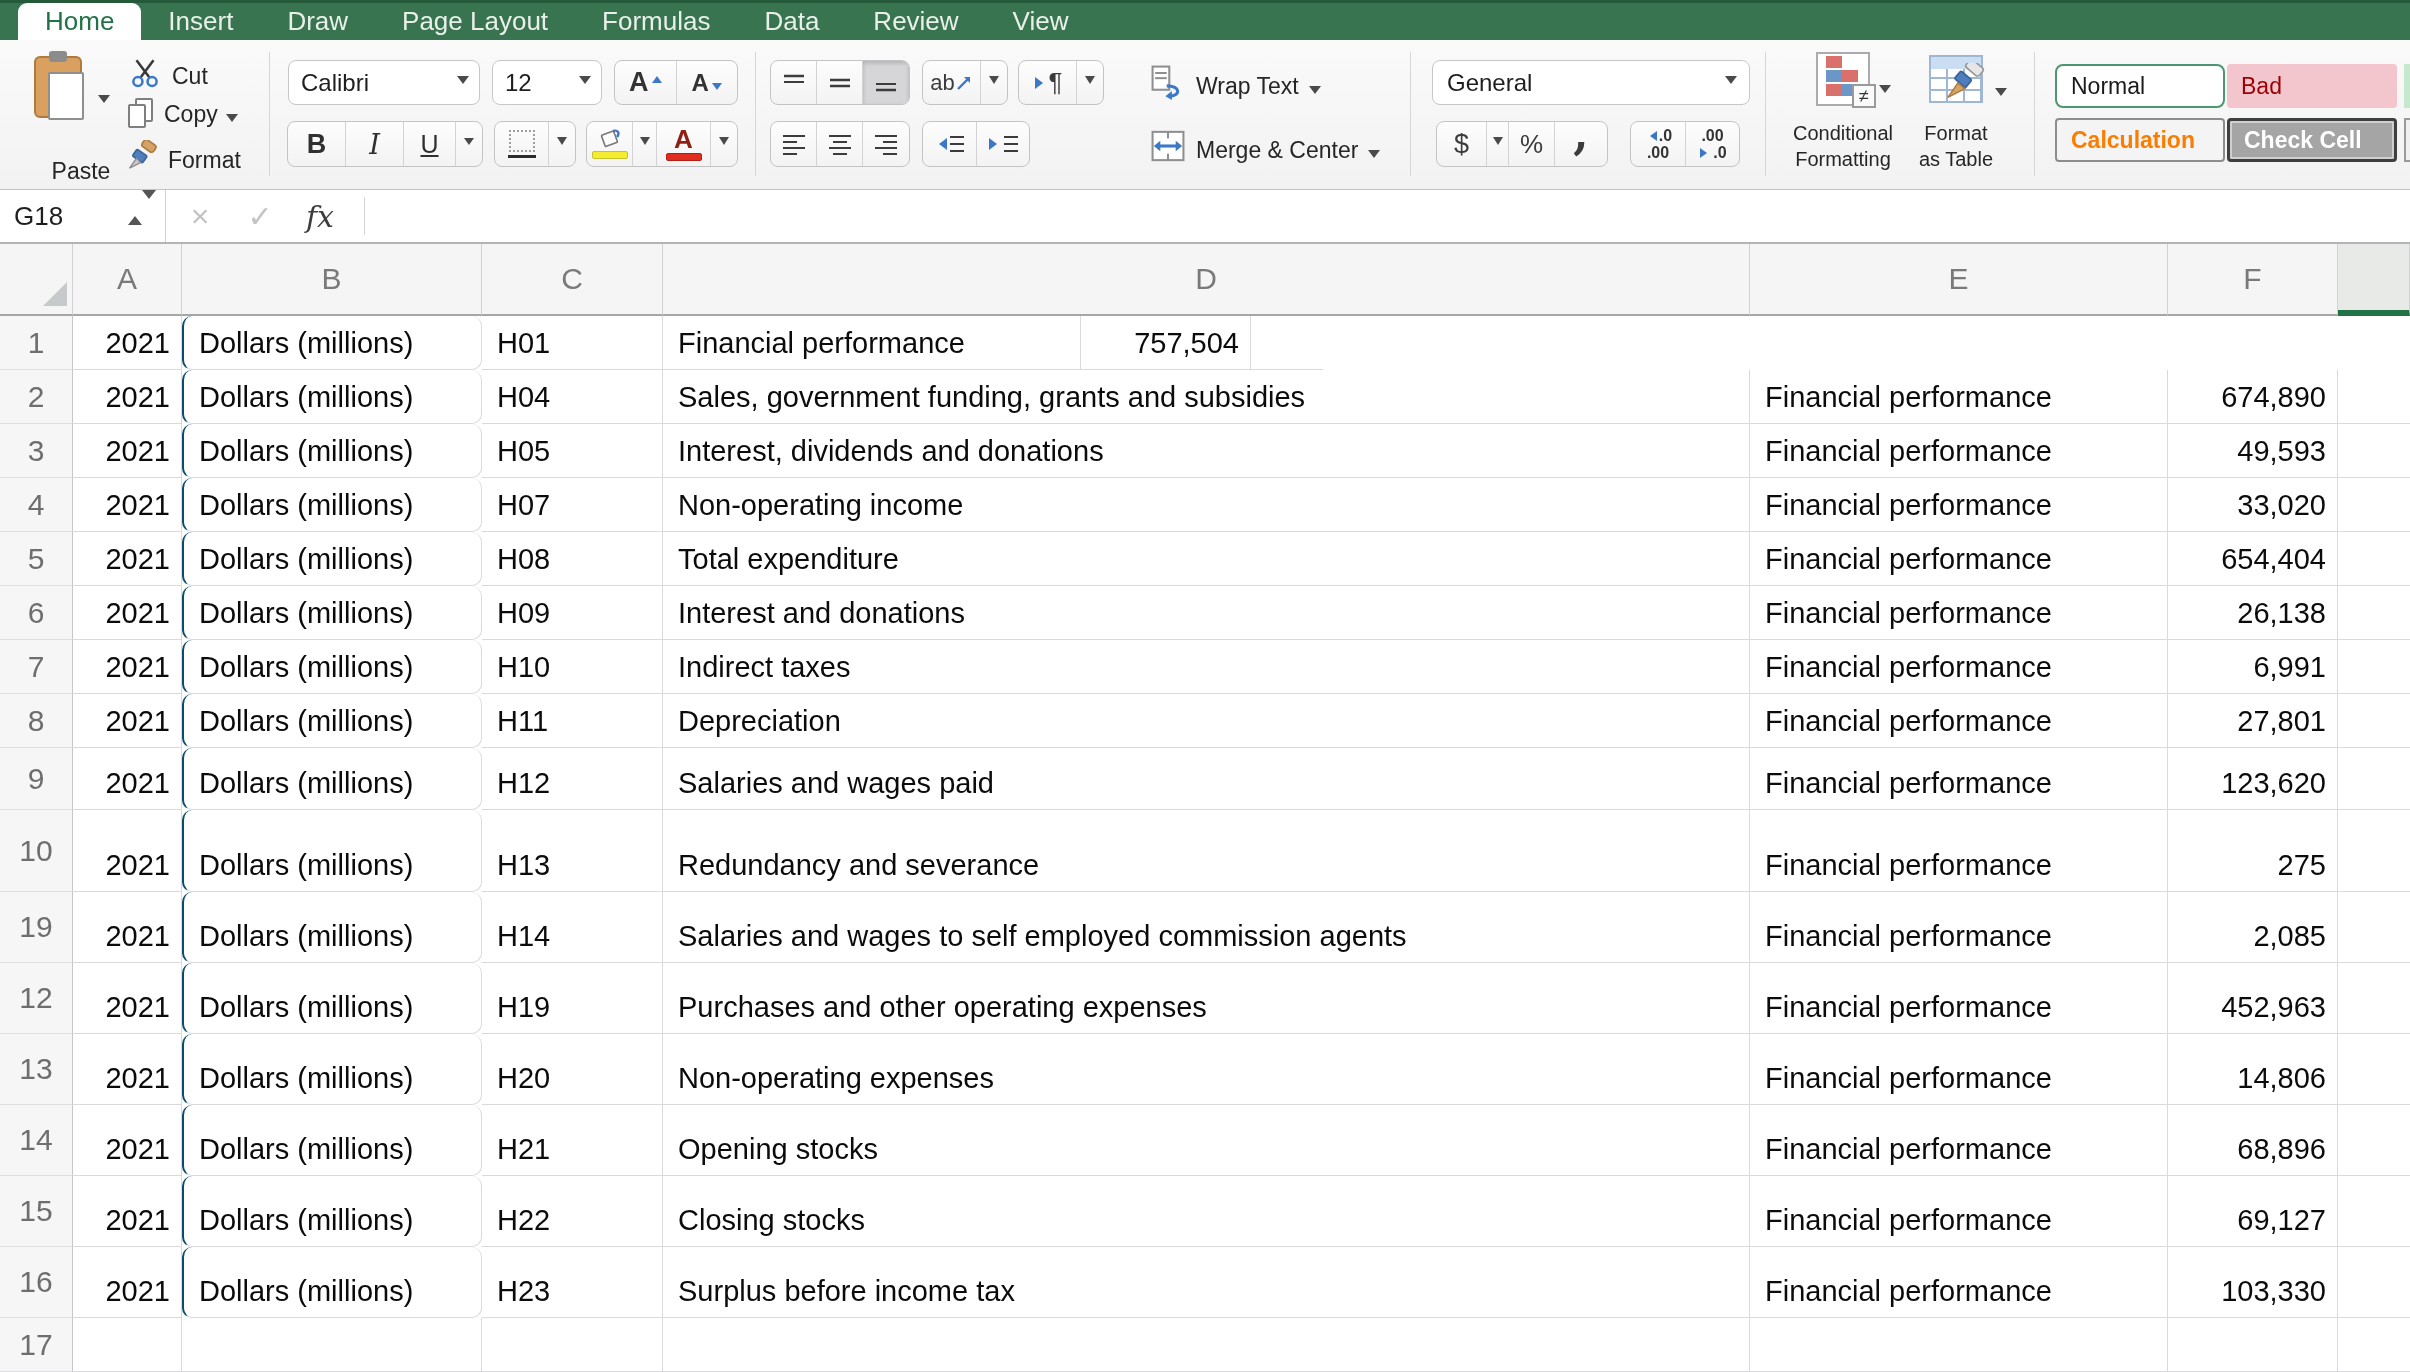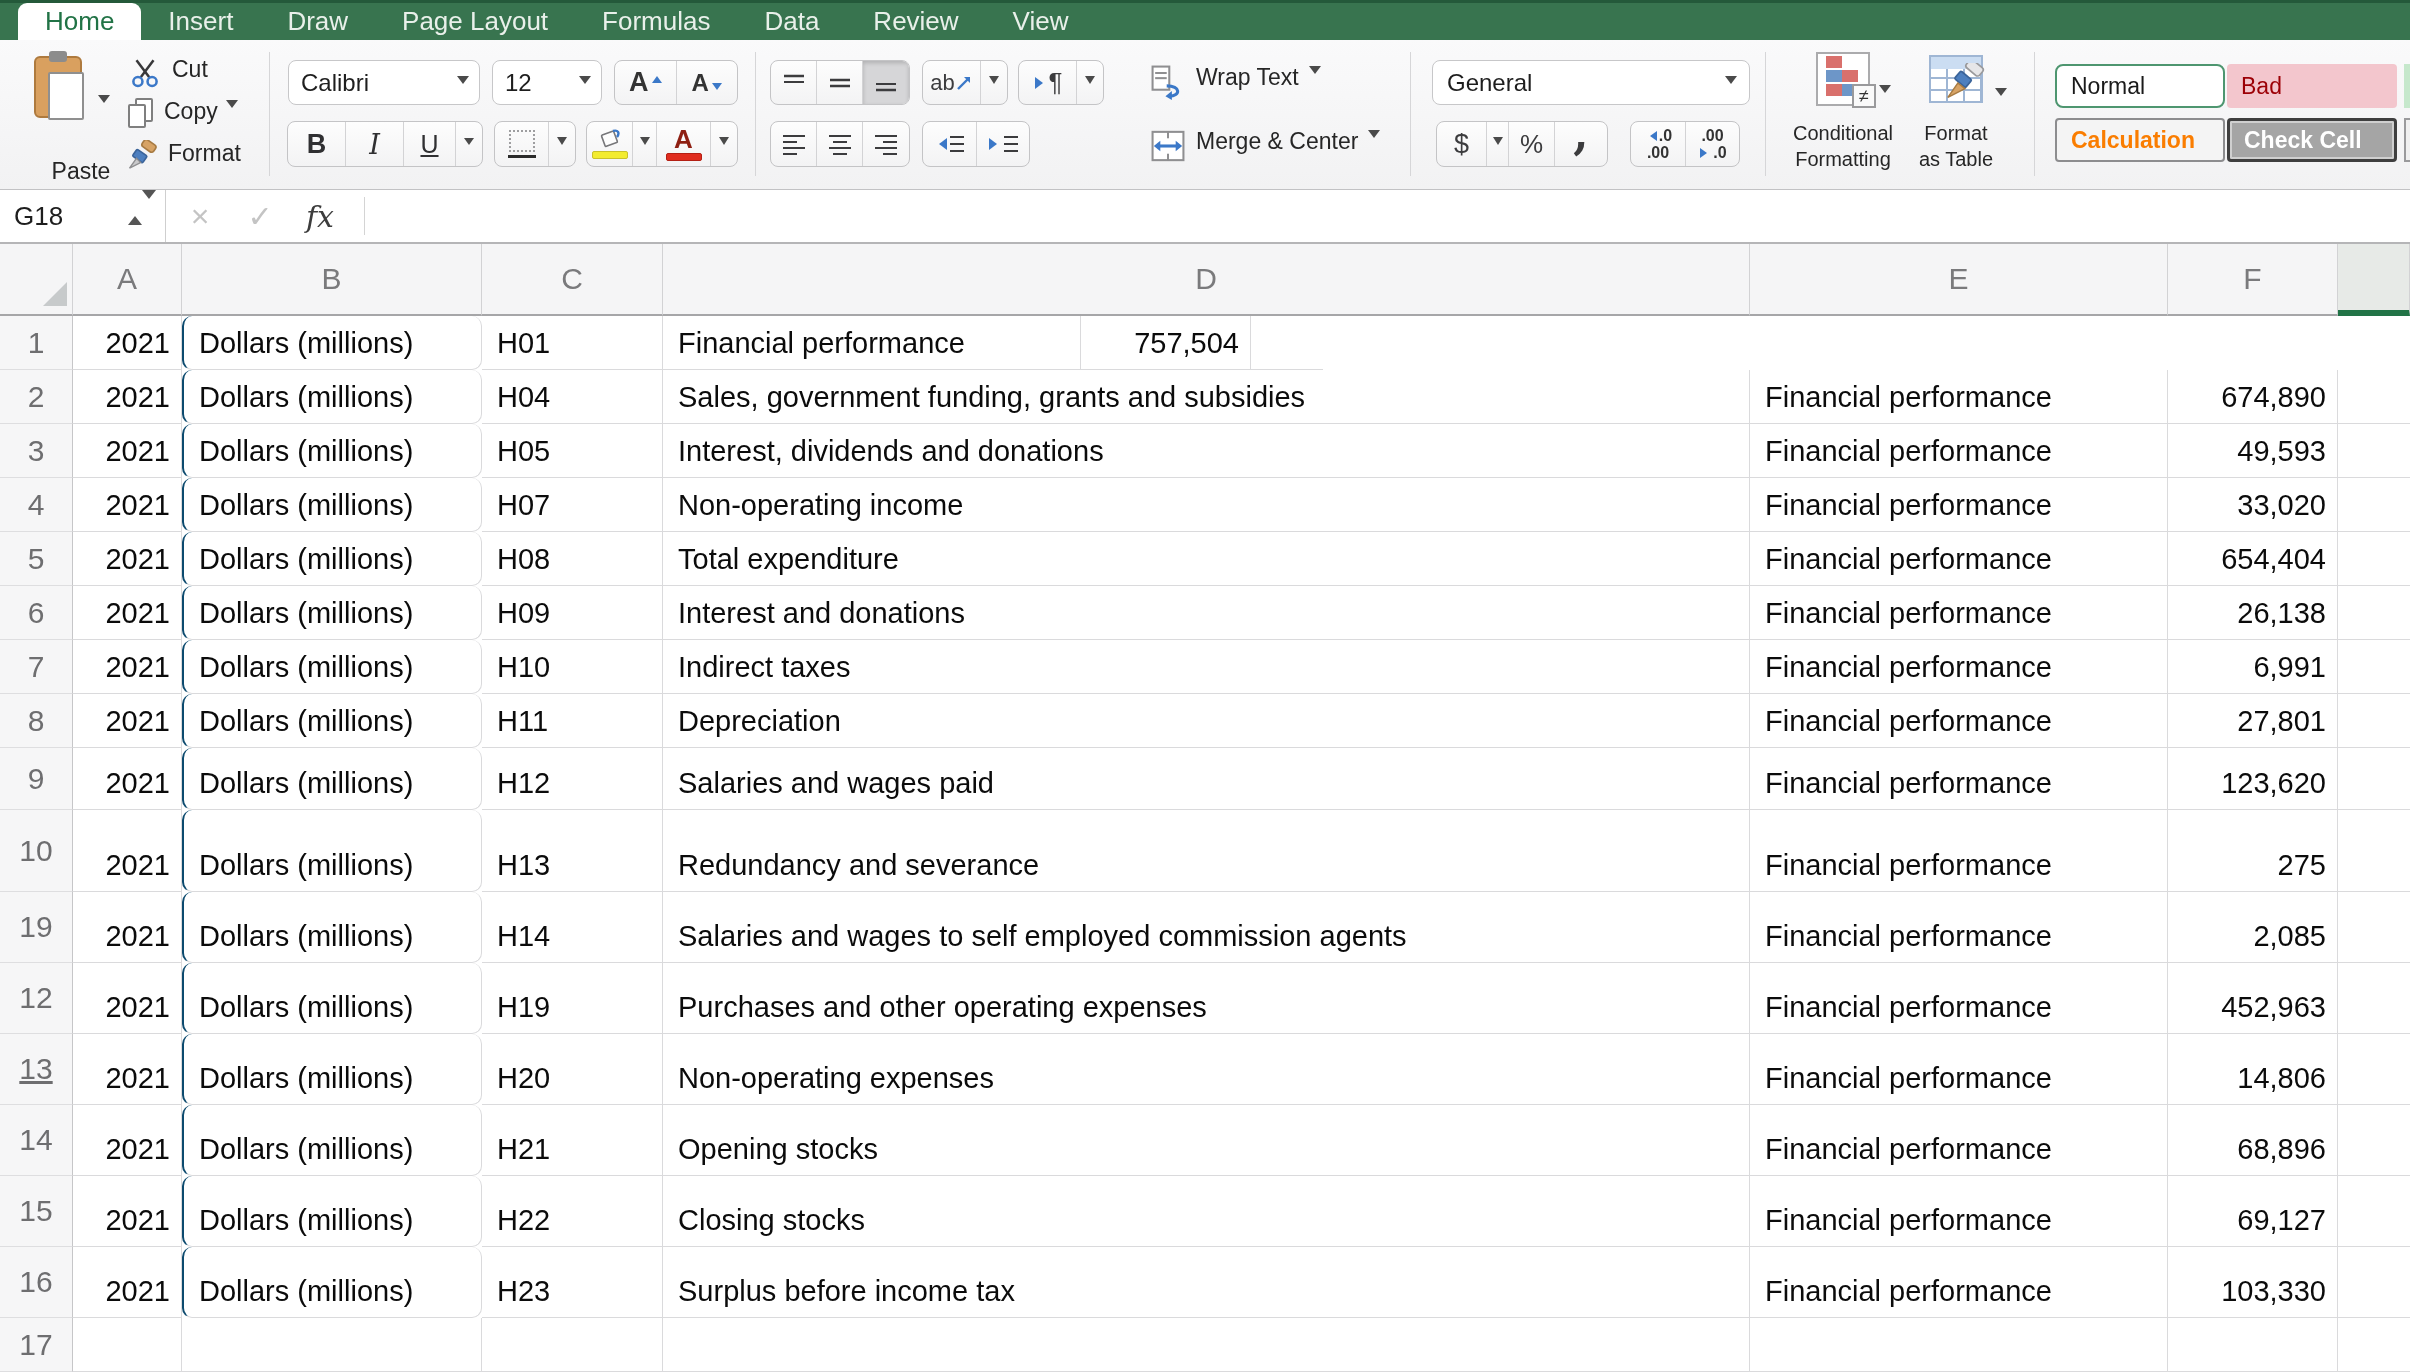--- a/index.html
+++ b/index.html
@@ -33,21 +33,21 @@
   .car { width:0; height:0; border:6px solid transparent; border-top:8px solid #4A4A4A; margin-top:7px; }
   .car.abs { position:absolute; }
 
   
   .clipboard { position:absolute; left:34px; top:16px; width:48px; height:62px;
     background:#D9A05F; border:2px solid #AE7A3E; border-radius:6px; }
   .clip-top { position:absolute; left:13px; top:-7px; width:18px; height:11px; background:#8C8C8C; border-radius:3px; }
   .clip-page { position:absolute; left:12px; top:14px; width:36px; height:48px;
     background:#fff; border:2px solid #8F8F8F; border-radius:2px; }
   .paste-label { position:absolute; left:10px; top:112px; width:110px; text-align:center; }
-  .small-row { position:absolute; display:flex; align-items:flex-start; }
+  .small-row { position:absolute; display:flex; align-items:flex-end; }
 
   .copy-icon { position:relative; width:26px; height:30px; }
   .copy-icon .p1, .copy-icon .p2 { position:absolute; width:18px; height:24px;
     background:#fff; border:2px solid #7F7F7F; border-radius:2px; }
   .copy-icon .p1 { left:7px; top:0; } .copy-icon .p2 { left:0; top:6px; }
 
   .borders-ic { position:relative; width:28px; height:28px; }
   .borders-ic .dot { position:absolute; left:1px; top:0; width:26px; height:22px;
     border:2px dotted #9E9EA0; }
   .borders-ic .solid { position:absolute; left:0; bottom:0; width:28px; height:3px; background:#2B2B2B; }
@@ -604,21 +604,21 @@
         <div class="cell rh" style="width: 73px;">12</div>
         <div class="cell num" style="width: 109px;">2021</div>
         <div class="cell txt dark" style="width: 300px;">Dollars (millions)</div>
         <div class="cell txt" style="width: 181px;">H19</div>
         <div class="cell txt" style="width: 1087px;">Purchases and other operating expenses</div>
         <div class="cell txt" style="width: 418px;">Financial performance</div>
         <div class="cell num" style="width: 170px;">452,963</div>
         <div class="cell nodr" style="width: 72px;"></div>
       </div>
       <div class="row" style="height: 71px;">
-        <div class="cell rh" style="width: 73px; text-decoration: underline;">13</div>
+        <div class="cell rh" style="width: 73px;">13</div>
         <div class="cell num" style="width: 109px;">2021</div>
         <div class="cell txt dark" style="width: 300px;">Dollars (millions)</div>
         <div class="cell txt" style="width: 181px;">H20</div>
         <div class="cell txt" style="width: 1087px;">Non-operating expenses</div>
         <div class="cell txt" style="width: 418px;">Financial performance</div>
         <div class="cell num" style="width: 170px;">14,806</div>
         <div class="cell nodr" style="width: 72px;"></div>
       </div>
       <div class="row" style="height: 71px;">
         <div class="cell rh" style="width: 73px;">14</div>

